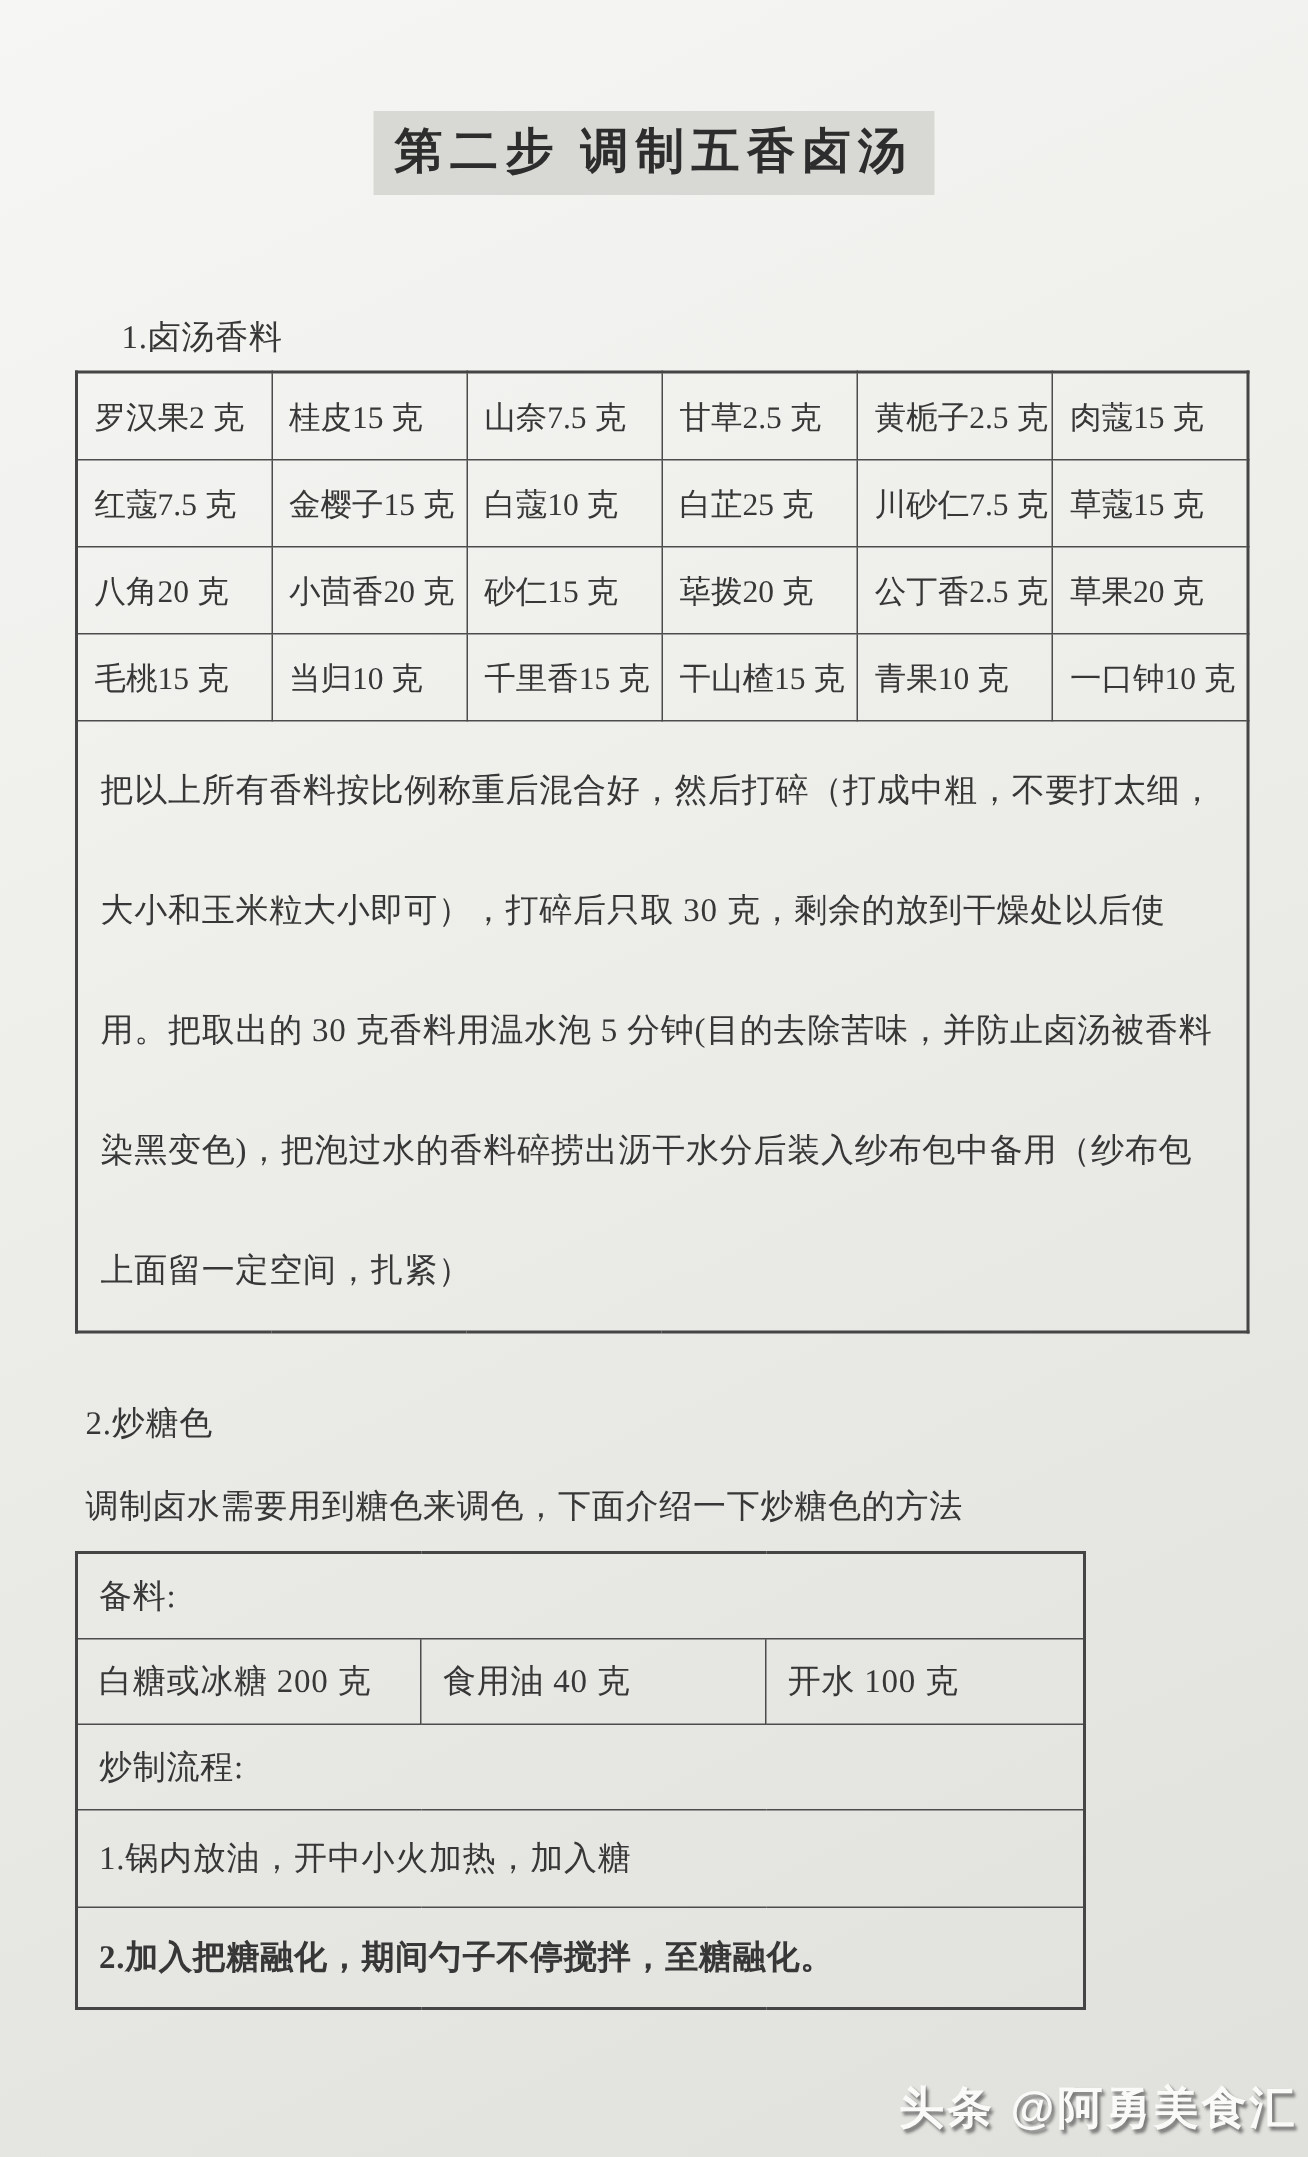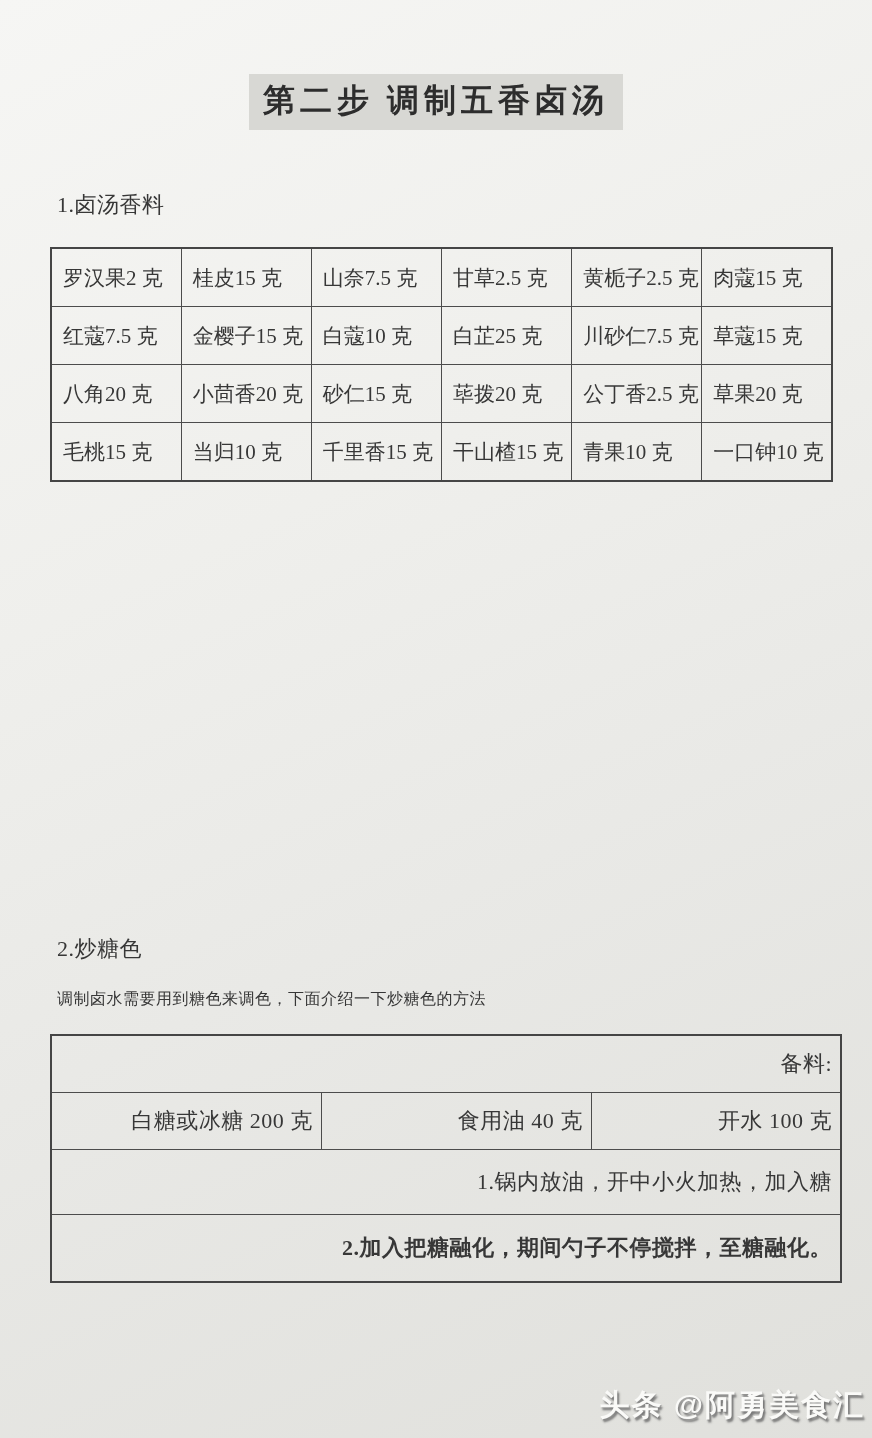--- a/index.html
+++ b/index.html
@@ -12,42 +12,42 @@
     position:relative; width:872px; height:1438px; overflow:hidden;
     background:linear-gradient(155deg,#f6f6f4 0%, #efefec 35%, #e9e9e6 60%, #e0e0dc 100%);
     color:#373737;
   }
   .title-wrap { position:absolute; top:74px; left:0; width:100%; text-align:center; }
   .title {
     display:inline-block; background:#d8d8d4; padding:5px 14px 7px 14px;
     font-size:32px; font-weight:bold; letter-spacing:5px; color:#2d2d2d; white-space:pre;
   }
   .sec-heading { position:absolute; left:57px; font-size:22px; letter-spacing:0.5px; }
-  .s1 { top:190px; }
+  .s1 { top:210px;margin-left:24px; }
   .s2 { top:934px; }
-  .intro { position:absolute; left:57px; top:989px; font-size:16px; letter-spacing:0.5px; }
+  .intro { position:absolute; left:57px; top:989px; font-size:22px; letter-spacing:0.5px; }
 
   table { border-collapse:collapse; table-layout:fixed; }
   .spice-table {
     position:absolute; left:50px; top:247px; width:783px;
     font-size:21px; border:2px solid #454545;
   }
   .spice-table td {
     border:1px solid #4c4c4c; height:57px;
     padding:0 4px 0 11px; vertical-align:middle;
     white-space:nowrap; overflow:hidden;
   }
   .spice-table td.note {
     height:344px; padding:6px 15px 0 15px; line-height:80px;
     font-size:22px; vertical-align:top; white-space:normal;
     letter-spacing:0.5px;
   }
   .sugar-table {
-    position:absolute; left:50px; top:1034px; width:792px;
-    font-size:22px; border:2px solid #454545;text-align:right;
+    position:absolute; left:50px; top:1034px; width:674px;
+    font-size:22px; border:2px solid #454545;
   }
   .sugar-table td {
     border:1px solid #4c4c4c; padding:0 8px 0 14px; vertical-align:middle;
     white-space:nowrap; overflow:hidden; letter-spacing:0.5px;
   }
   .sugar-table tr.r-prep td, .sugar-table tr.r-ing td, .sugar-table tr.r-proc td { height:56px; }
   .sugar-table tr.r-step1 td { height:64px; }
   .sugar-table tr.r-step2 td { height:66px;font-weight:bold; }
 
   .watermark {
@@ -96,20 +96,23 @@
         <td>草果20 克</td>
       </tr>
       <tr>
         <td>毛桃15 克</td>
         <td>当归10 克</td>
         <td>千里香15 克</td>
         <td>干山楂15 克</td>
         <td>青果10 克</td>
         <td>一口钟10 克</td>
       </tr>
+      <tr>
+        <td class="note" colspan="6">把以上所有香料按比例称重后混合好，然后打碎（打成中粗，不要打太细，大小和玉米粒大小即可），打碎后只取 30 克，剩余的放到干燥处以后使用。把取出的 30 克香料用温水泡 5 分钟(目的去除苦味，并防止卤汤被香料染黑变色)，把泡过水的香料碎捞出沥干水分后装入纱布包中备用（纱布包上面留一定空间，扎紧）</td>
+      </tr>
     </tbody>
   </table>
 
   <div class="sec-heading s2">2.炒糖色</div>
   <div class="intro">调制卤水需要用到糖色来调色，下面介绍一下炒糖色的方法</div>
 
   <table class="sugar-table">
     <colgroup>
       <col style="width:34.2%">
       <col style="width:34.2%">
@@ -117,20 +120,23 @@
     </colgroup>
     <tbody>
       <tr class="r-prep">
         <td colspan="3">备料:</td>
       </tr>
       <tr class="r-ing">
         <td>白糖或冰糖 200 克</td>
         <td>食用油 40 克</td>
         <td>开水 100 克</td>
       </tr>
+      <tr class="r-proc">
+        <td colspan="3">炒制流程:</td>
+      </tr>
       <tr class="r-step1">
         <td colspan="3">1.锅内放油，开中小火加热，加入糖</td>
       </tr>
       <tr class="r-step2">
         <td colspan="3">2.加入把糖融化，期间勺子不停搅拌，至糖融化。</td>
       </tr>
     </tbody>
   </table>
 
   <div class="watermark">头条 @阿勇美食汇</div>

